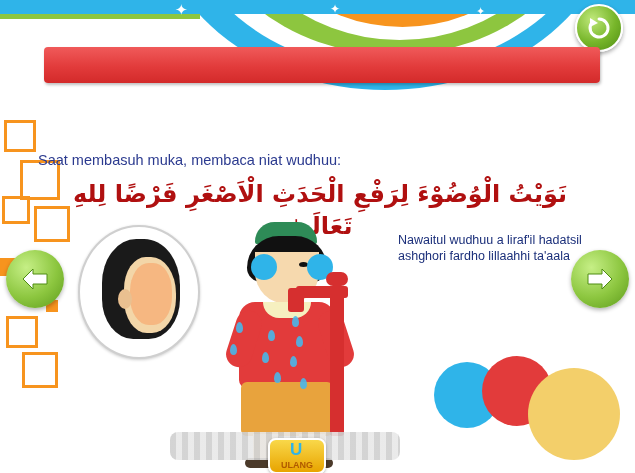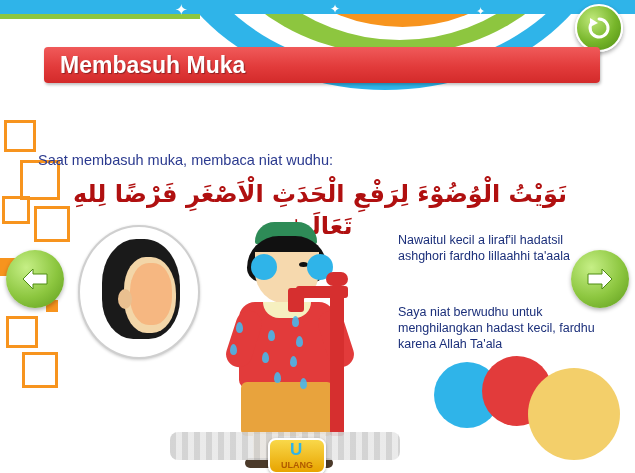--- a/index.html
+++ b/index.html
@@ -190,28 +190,26 @@
   <div class="circ" style="left:528px;top:368px;width:92px;height:92px;background:#f3cf6a;"></div>
 
   <div class="refresh-btn">
     <svg width="26" height="26" viewBox="0 0 26 26">
       <path d="M13 4 A9 9 0 1 1 5.2 8.6" fill="none" stroke="#ffffff" stroke-width="3" stroke-linecap="round"></path>
       <polygon points="4,3 12,8 4,12" fill="#ffffff"></polygon>
     </svg>
   </div>
 
   <div class="banner"></div>
-  <div class="banner-title">Membasuh Muka</div>
-
-  <div class="para p2">Saat membasuh muka, membaca niat wudhu:</div>
+
+  <div class="para p2">Saat membasuh muka, membaca niat wudhuu:</div>
 
   <div class="arabic">نَوَيْتُ الْوُضُوْءَ لِرَفْعِ الْحَدَثِ الْاَصْغَرِ فَرْضًا لِلهِ تَعَالَىٰ</div>
 
-  <div class="translit">Nawaitul kecil a liraf'il hadatsil ashghori fardho lillaahhi ta'aala</div>
-  <div class="meaning">Saya niat berwudhu untuk menghilangkan hadast kecil, fardhu karena Allah Ta'ala</div>
+  <div class="translit">Nawaitul wudhuu a liraf'il hadatsil ashghori fardho lillaahhi ta'aala</div>
 
   <div class="nav nav-prev">
     <svg width="30" height="28" viewBox="0 0 30 28">
       <polygon points="3,14 13,4 13,9 27,9 27,19 13,19 13,24" fill="#ffffff" stroke="#4e8c13" stroke-width="1"></polygon>
     </svg>
   </div>
   <div class="nav nav-next">
     <svg width="30" height="28" viewBox="0 0 30 28">
       <polygon points="27,14 17,4 17,9 3,9 3,19 17,19 17,24" fill="#ffffff" stroke="#4e8c13" stroke-width="1"></polygon>
     </svg>

